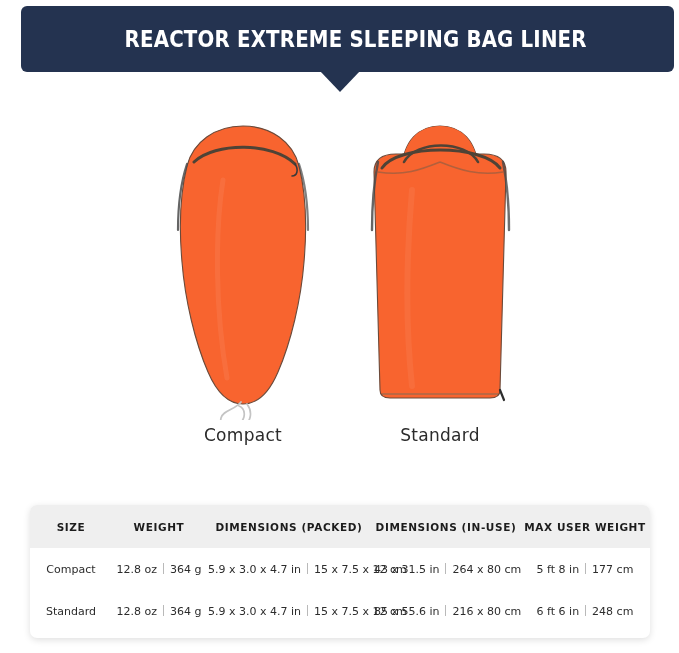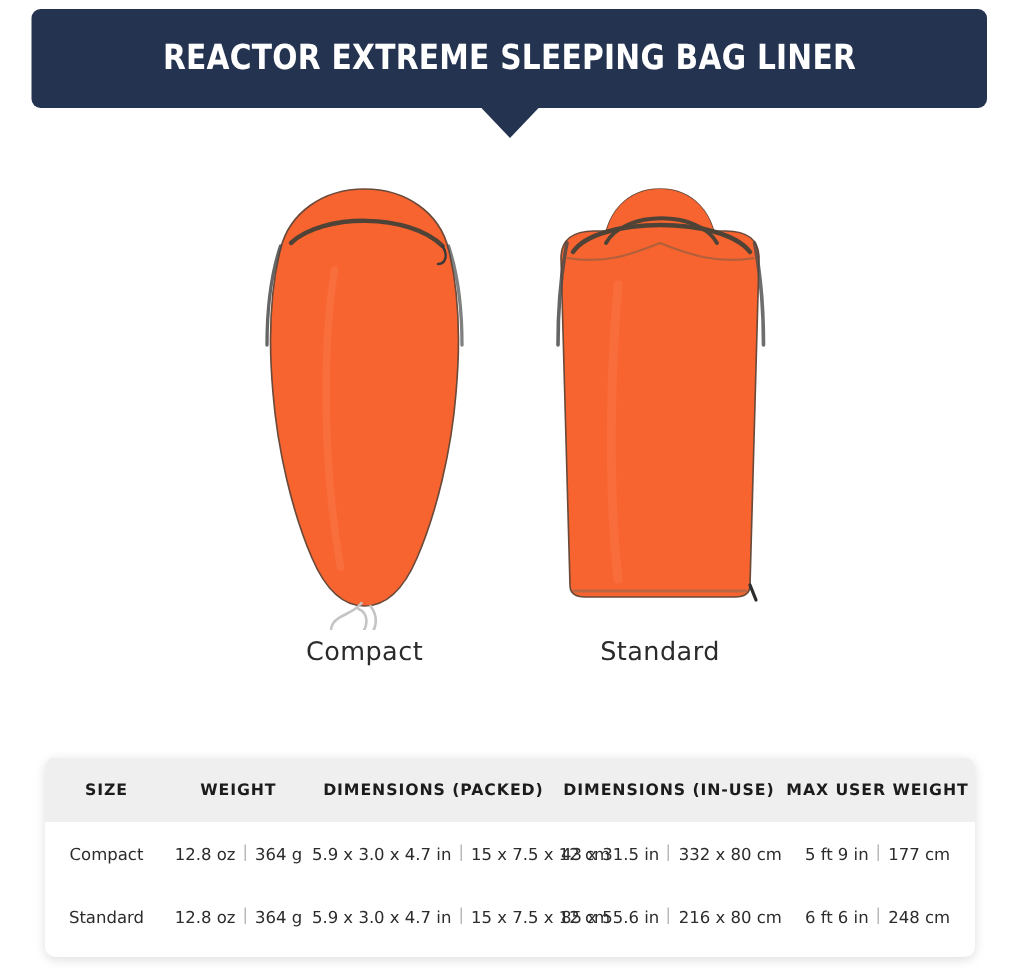--- a/index.html
+++ b/index.html
@@ -21,20 +21,21 @@
     position: absolute;
     left: 21px;
     top: 6px;
     width: 637px;
     height: 66px;
     background: #243350;
     border-radius: 6px;
     display: flex;
     align-items: center;
     justify-content: center;
+    padding-left: 16px;
   }
   #header-title {
     color: #ffffff;
     font-family: "DejaVu Sans", sans-serif;
     font-size: 23px;
     font-weight: 700;
     letter-spacing: 0.2px;
     text-align: center;
     transform: scaleX(0.86);
     transform-origin: center;
@@ -248,26 +249,26 @@
           <span class="dual">
             <span>5.9 x 3.0 x 4.7 in</span>
             <span class="sep"></span>
             <span>15 x 7.5 x 12 cm</span>
           </span>
         </td>
         <td>
           <span class="dual">
             <span>43 x 31.5 in</span>
             <span class="sep"></span>
-            <span>332 x 80 cm</span>
-          </span>
-        </td>
-        <td>
-          <span class="dual">
-            <span>5 ft 9 in</span>
+            <span>264 x 80 cm</span>
+          </span>
+        </td>
+        <td>
+          <span class="dual">
+            <span>5 ft 8 in</span>
             <span class="sep"></span>
             <span>177 cm</span>
           </span>
         </td>
       </tr>
 
       <tr>
         <td>Standard</td>
         <td>
           <span class="dual">

